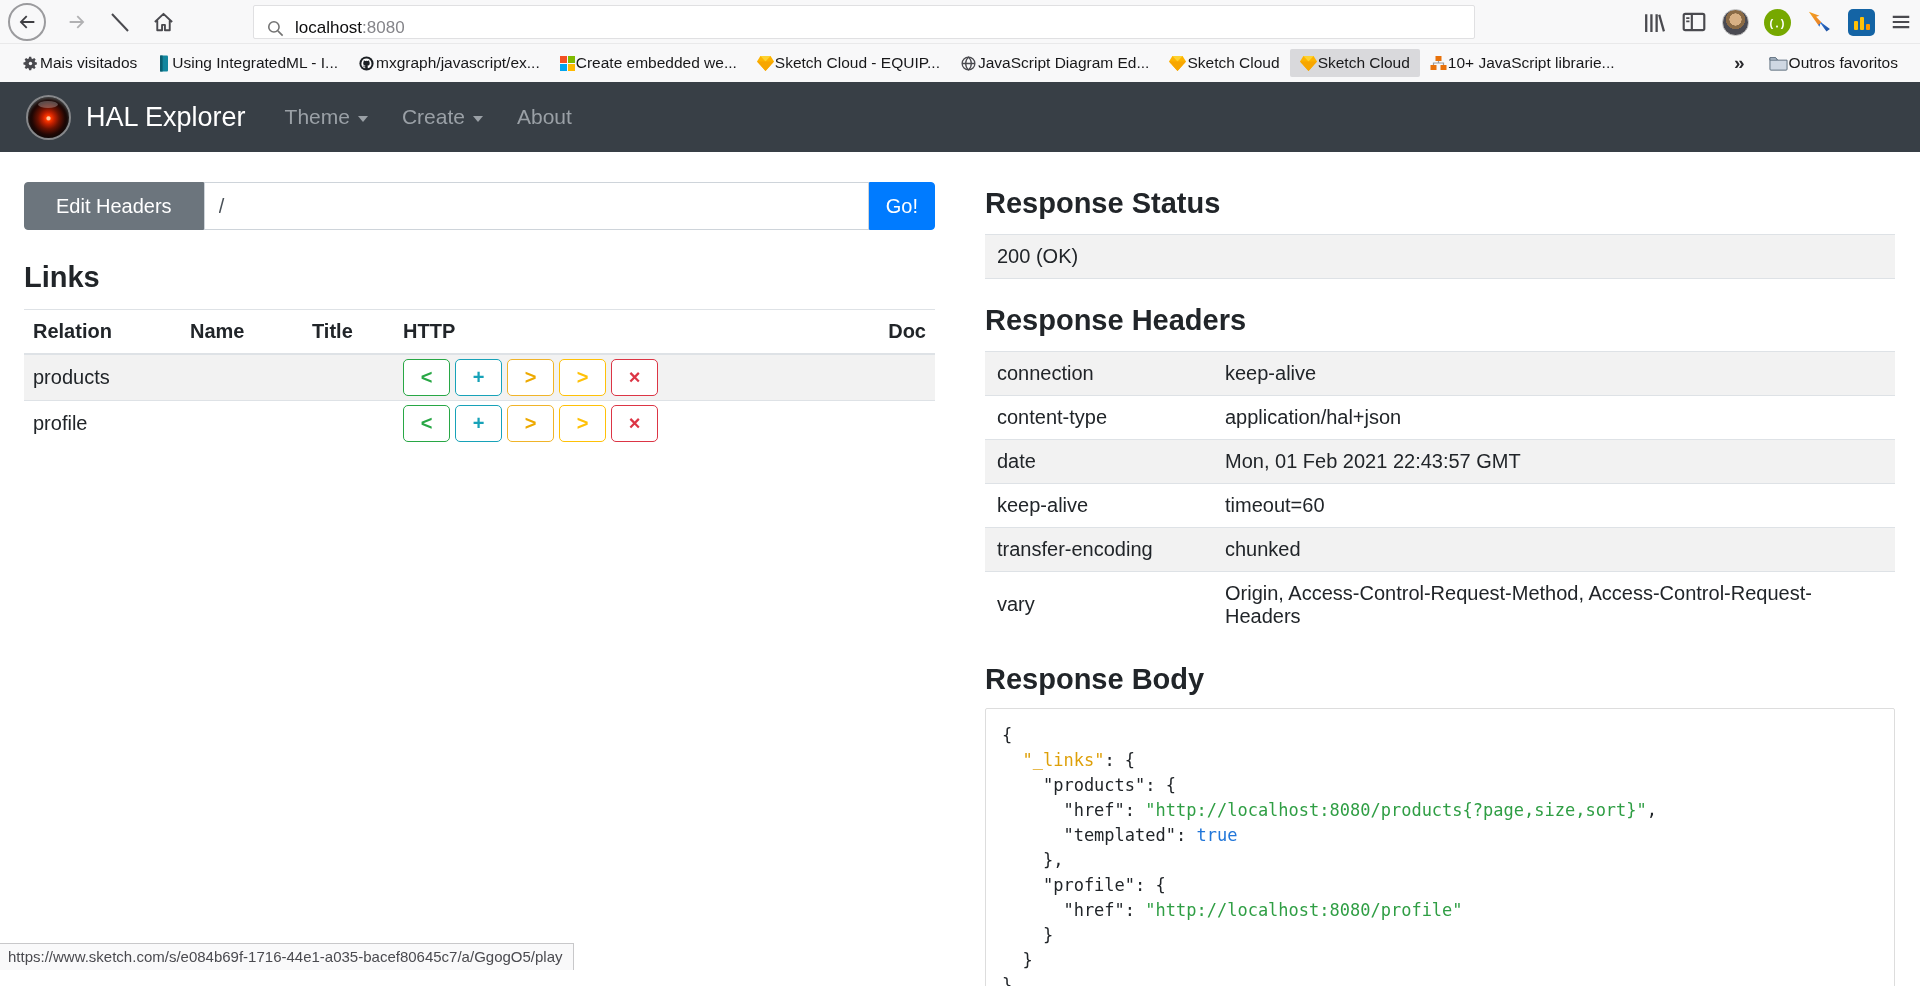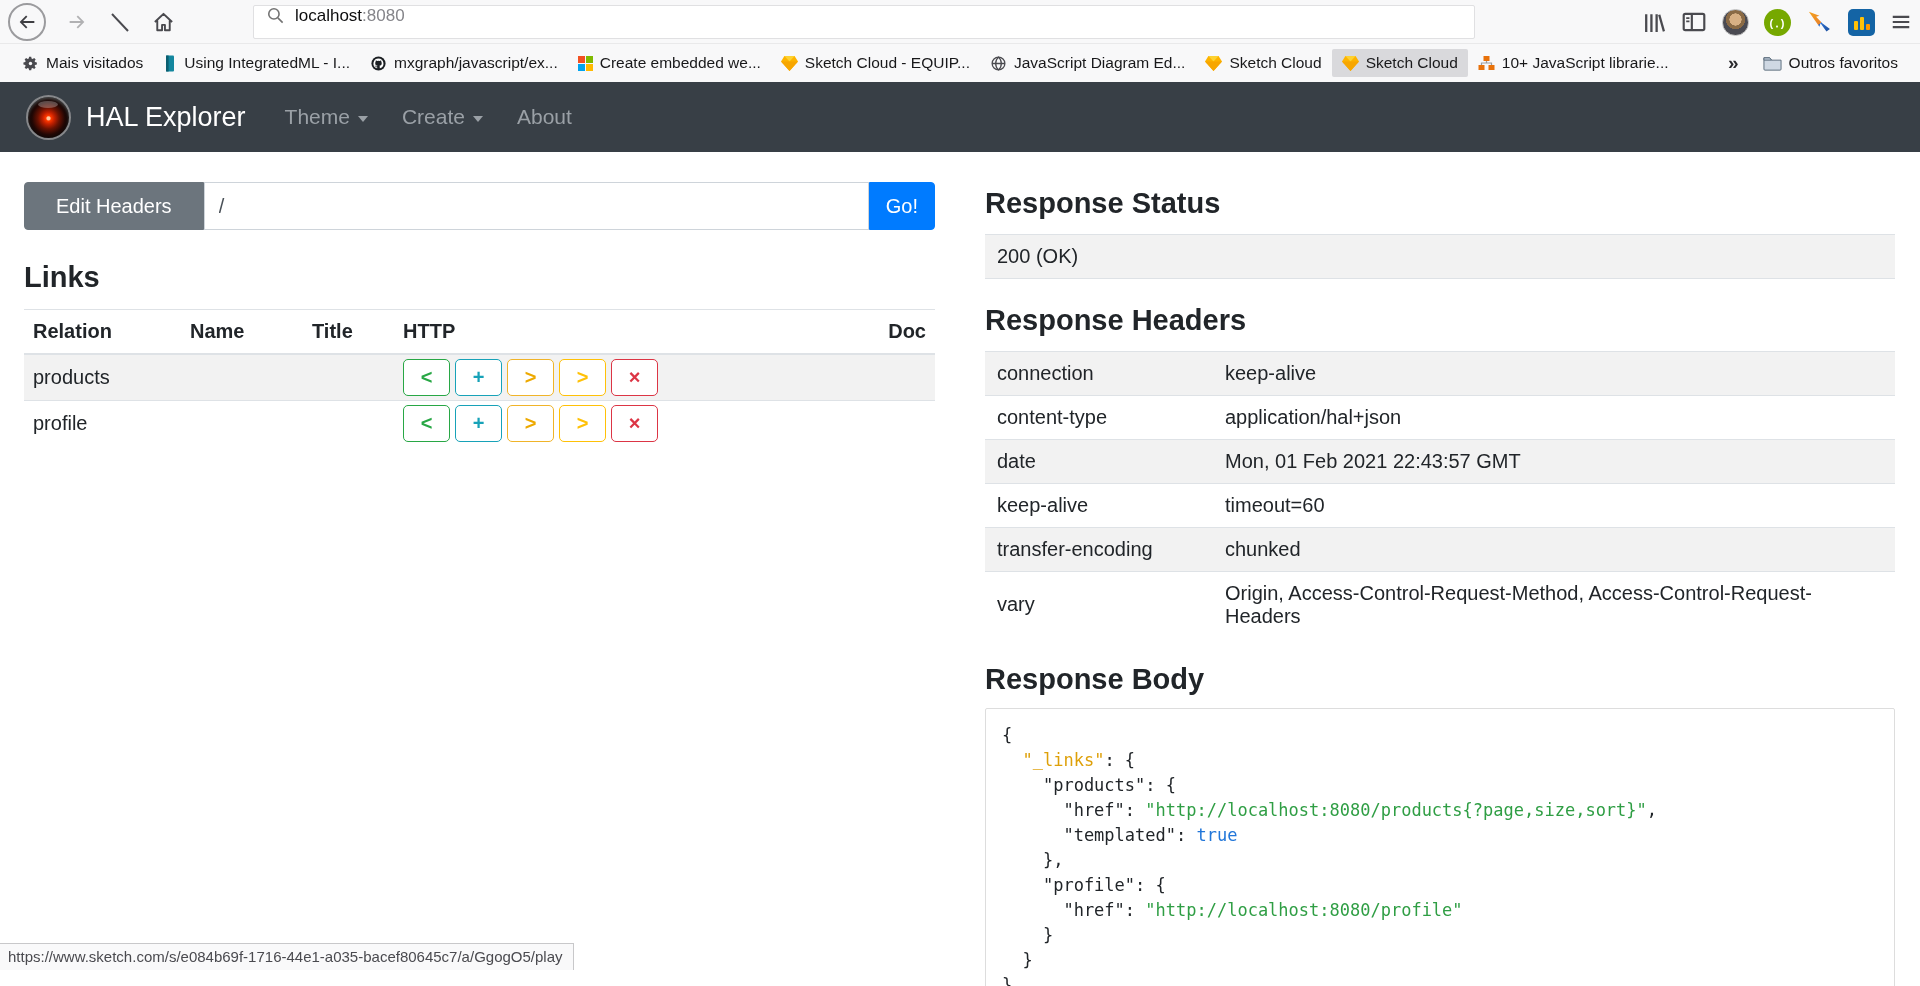--- a/index.html
+++ b/index.html
@@ -4,34 +4,34 @@
 <style>
   *{margin:0;padding:0;box-sizing:border-box}
   html,body{width:1920px;height:986px}
   body{position:relative;overflow:hidden;background:#fff;font-family:"Liberation Sans","DejaVu Sans",sans-serif;-webkit-font-smoothing:antialiased}
 
   
   .chrome{position:absolute;top:0;left:0;right:0;height:44px;background:#f8f8f9;border-bottom:1px solid #e9e9ea}
   .nav-btns{position:absolute;left:8px;top:0;height:44px;display:flex;align-items:center;gap:20px}
   .circle-btn{width:38px;height:38px;border:2px solid #9b9b9e;border-radius:50%;background:transparent;display:flex;align-items:center;justify-content:center;cursor:pointer}
   .flat-btn{background:none;border:none;display:flex;align-items:center;justify-content:center;cursor:pointer}
-  .addr{position:absolute;left:253px;top:5px;width:1222px;height:34px;background:#fff;border:1px solid #e0e0e2;border-radius:2px;display:flex;align-items:flex-start;padding:0 12px;font-size:17px;cursor:text}
+  .addr{position:absolute;left:253px;top:5px;width:1222px;height:34px;background:#fff;border:1px solid #e0e0e2;border-radius:2px;display:flex;align-items:flex-end;padding:0 12px;font-size:17px;cursor:text}
   .addr .host{color:#0c0c0d;margin-left:10px}
   .addr .port{color:#85858a}
   .chrome-right{position:absolute;right:8px;top:0;height:44px;display:flex;align-items:center;gap:15px}
   .avatar{width:27px;height:27px;border-radius:50%;background:
       radial-gradient(circle at 50% 38%, #d8b084 0 30%, #8a6a45 31% 48%, #4a4a52 49% 100%);border:1px solid #bbb}
   .ext-green{width:27px;height:27px;border-radius:50%;background:#76a800;color:#fff;font-size:11px;font-weight:bold;display:flex;align-items:center;justify-content:center;letter-spacing:1px}
   .ext-chart{width:27px;height:27px;border-radius:5px;background:#1464a5;display:flex;align-items:flex-end;justify-content:center;gap:2px;padding:5px 5px 6px}
   .ext-chart i{display:block;width:4px;background:#ffc107;border-radius:1px}
   .ext-chart i:nth-child(1){height:9px}.ext-chart i:nth-child(2){height:13px}.ext-chart i:nth-child(3){height:6px;background:#ff9800}
 
   
   .bookmarks{position:absolute;top:44px;left:0;right:0;height:38px;background:#f8f8f9;display:flex;align-items:center;padding:0 12px;font-size:15.5px;color:#18181a;white-space:nowrap}
-  .bm{display:flex;align-items:center;gap:7px;padding:5px 10px;border-radius:2px;cursor:pointer}
+  .bm{display:flex;align-items:center;gap:1px;padding:5px 10px;border-radius:2px;cursor:pointer}
   .bm.highlighted{background:#d9d9dc}
   .bm-spacer{flex:1}
   .chevrons{font-weight:bold;font-size:19px;color:#2a2a2e;padding:0 14px;cursor:pointer}
 
   
   .appbar{position:absolute;top:82px;left:0;right:0;height:70px;background:#383f46;display:flex;align-items:center;padding:0 26px}
   .hal-eye{width:45px;height:45px;border-radius:50%;border:2px solid #86878a;position:relative;flex:none;
       background:radial-gradient(circle at 50% 52%, #ffc9a0 0 5%, #ff3a00 9%, #c42000 20%, #6a1202 36%, #230704 55%, #050505 72%, #2b2b2b 100%);
       box-shadow:inset 0 2px 3px rgba(255,255,255,.25)}
   .hal-eye:after{content:"";position:absolute;left:10px;top:4px;width:20px;height:7px;border-radius:50%;background:rgba(255,255,255,.28)}

